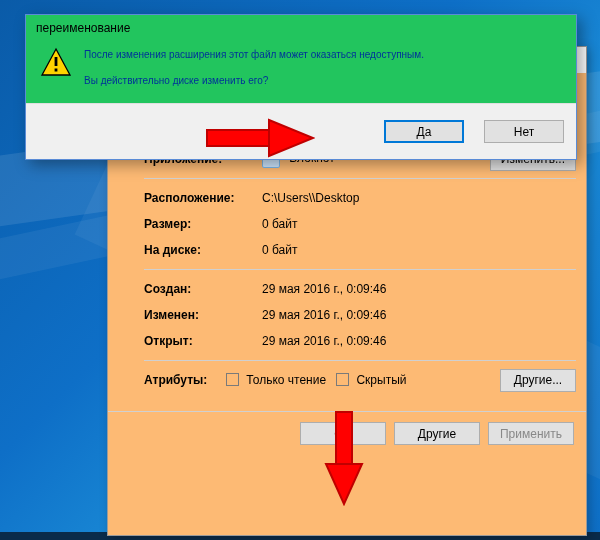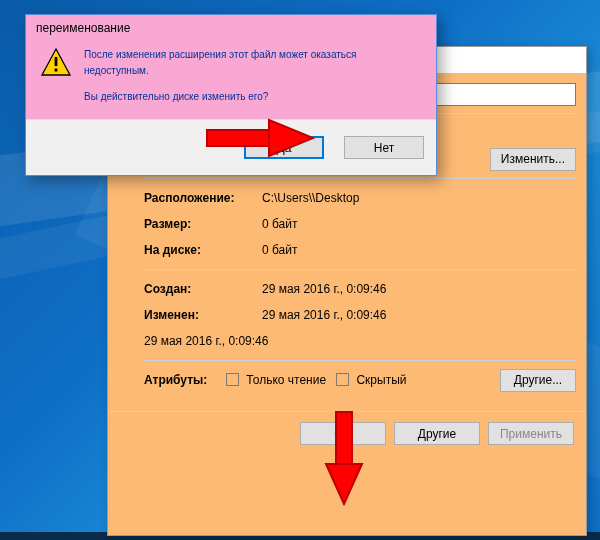--- a/index.html
+++ b/index.html
@@ -48,21 +48,21 @@
   .btn.def { border:1px solid #0078d7; box-shadow: 0 0 0 1px #0078d7 inset; }
   .btn:disabled { color:#888; }
   .chk { width:13px; height:13px; border:1px solid #7a7a7a; display:inline-block; margin-right:4px; vertical-align:middle; position:relative; top:-1px;}
   .app-icon { width:18px; height:18px; background:#cfe8ff; border:1px solid #7ab7e8; display:inline-block; vertical-align:middle; margin-right:6px; border-radius:2px;}
   .footer-btns { display:flex; gap:8px; justify-content:flex-end; padding: 10px 12px 12px 0; border-top:1px solid #d0d0d0; margin: 8px 0 0 0;}
   .footer-btns .btn { min-width: 86px; }
 
   
   .msg {
     position: absolute; left: 25px; top: 14px;
-    width: 412px; background:#f9a8d4; border:1px solid #5a8bd6;
+    width: 552px; background:#22c55e; border:1px solid #5a8bd6;
     box-shadow: 5px 5px 14px rgba(0,0,0,0.35);
     z-index: 5;
   }
   .msg .mtitle { height:26px; line-height:26px; padding:0 10px; font-size:12px; color:#000; }
   .msg .mbody { padding: 6px 14px 14px 14px; display:flex; gap:12px; }
   .warn-icon svg { width:32px; height:32px; display:block; }
   .mtext { color:#003399; font-size:10px; line-height:1.6; }
   .mbtns { background:#f0f0f0; padding: 16px 12px; display:flex; gap:20px; justify-content:flex-end; border-top:1px solid #dfdfdf;}
   .mbtns .btn { min-width:80px; }
 
@@ -114,20 +114,21 @@
       <div class="hr"></div>
       <div class="row">
         <span class="lab">Создан:</span>
         <span class="val">29 мая 2016 г., 0:09:46</span>
       </div>
       <div class="row">
         <span class="lab">Изменен:</span>
         <span class="val">29 мая 2016 г., 0:09:46</span>
       </div>
       <div class="row">
+        <span class="lab">Открыт:</span>
         <span class="val">29 мая 2016 г., 0:09:46</span>
       </div>
       <div class="hr"></div>
       <div class="row">
         <span class="lab" style="width:82px">Атрибуты:</span>
         <span style="margin-right:10px;">
           <span class="chk"></span>
           <span>Только чтение</span>
         </span>
         <span style="margin-right:auto;">

